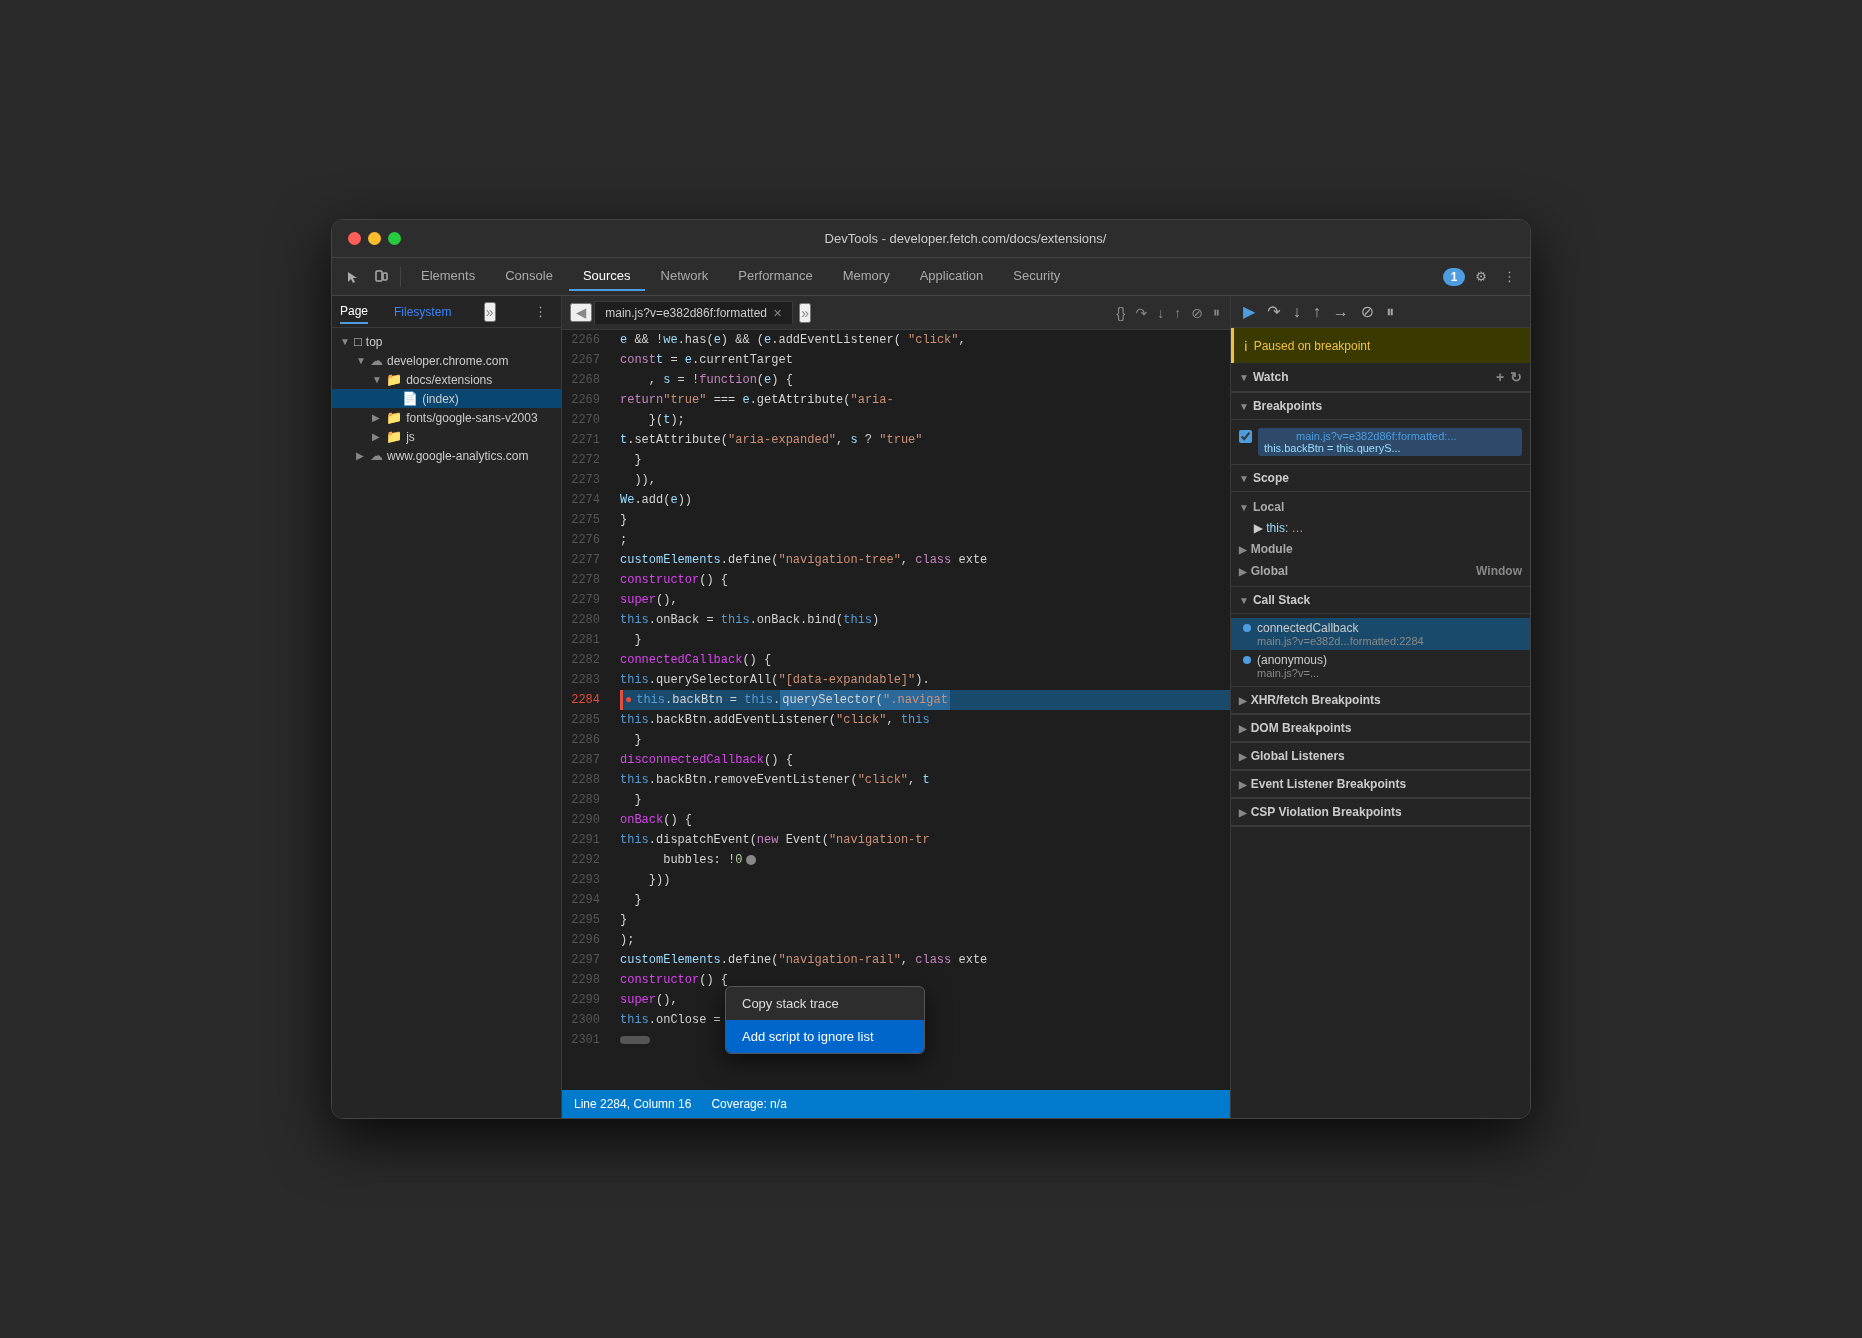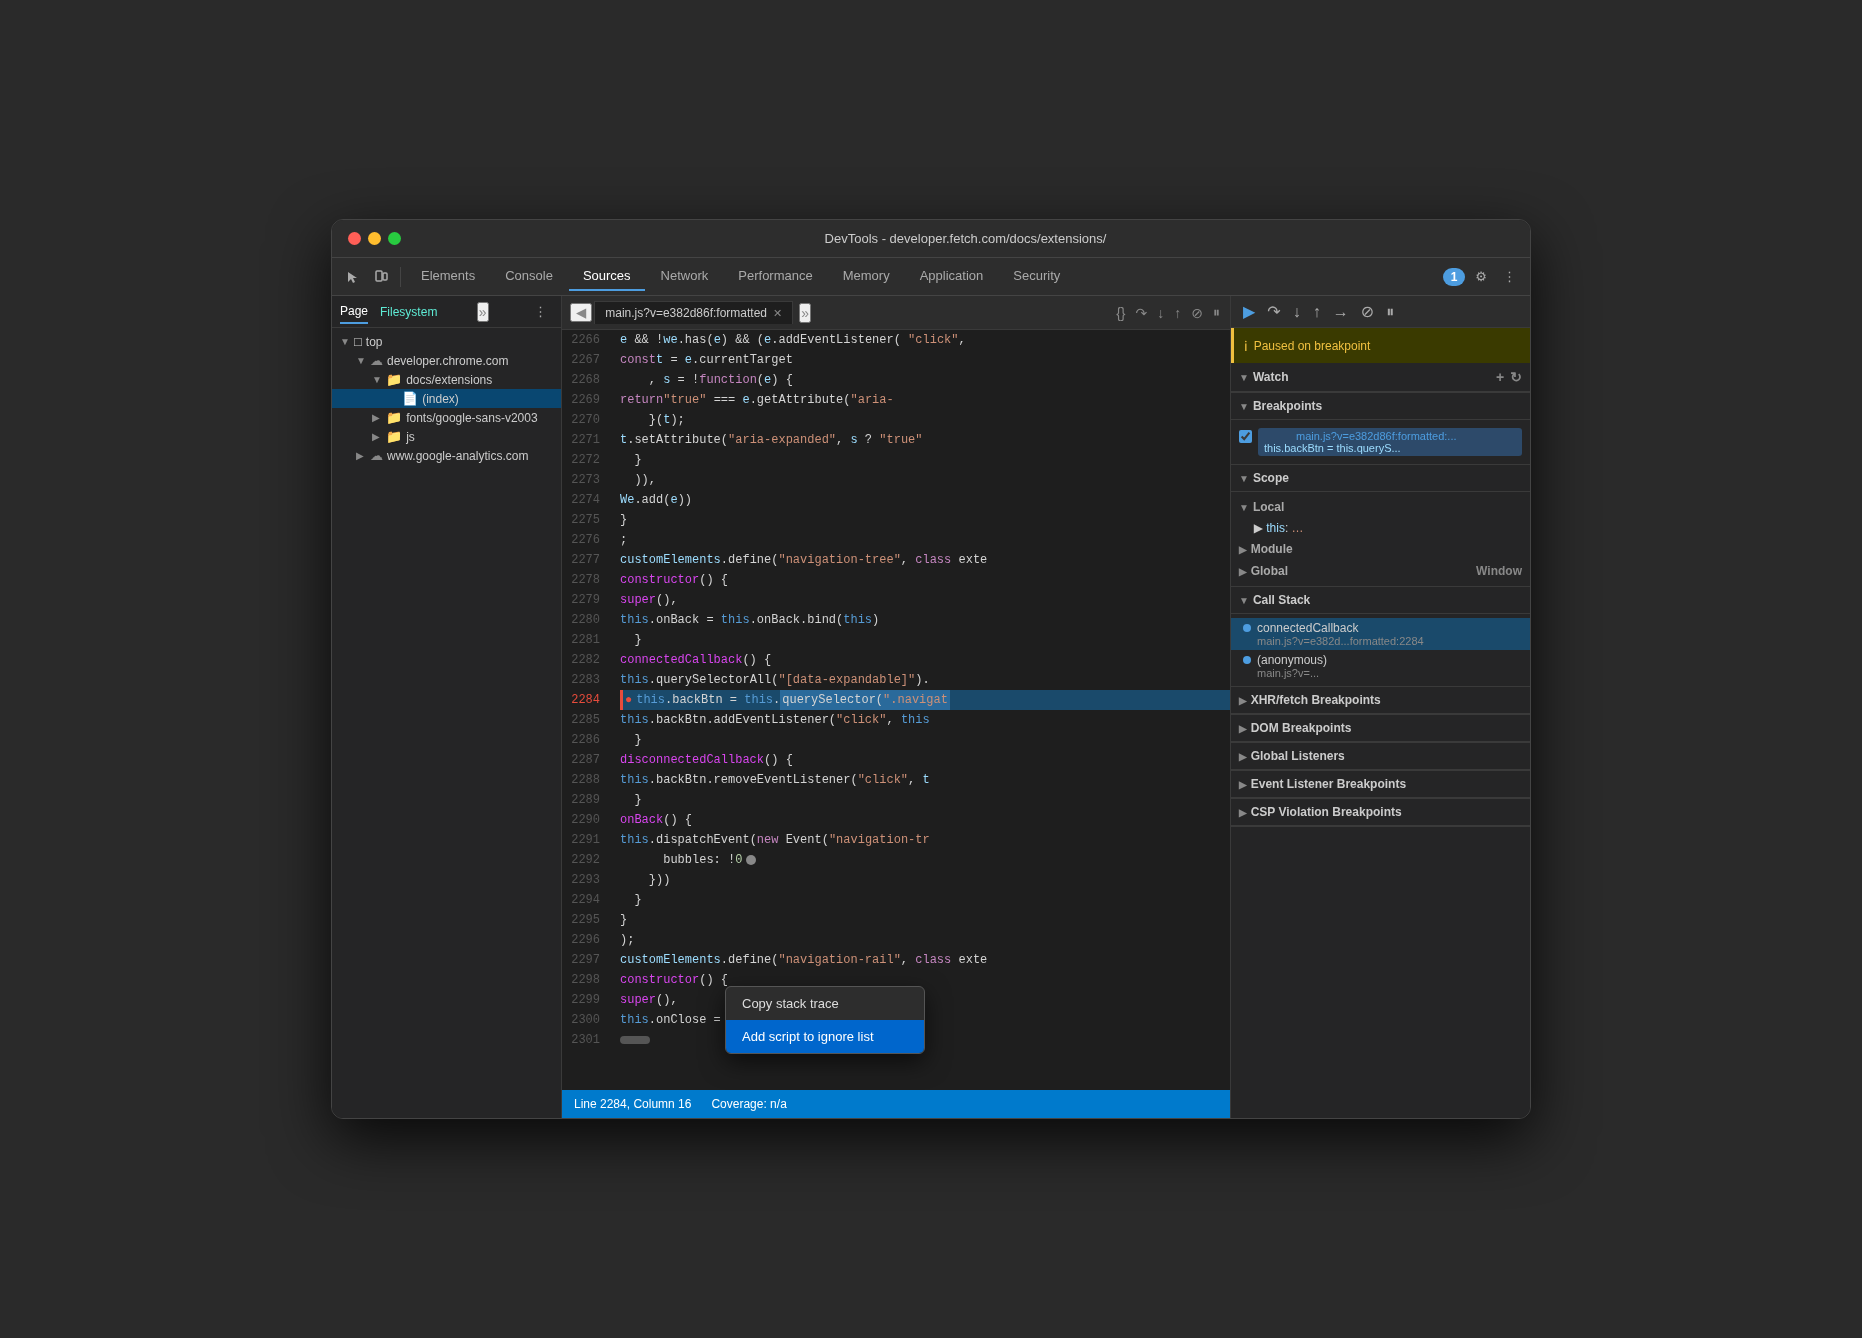--- a/index.html
+++ b/index.html
@@ -119,25 +119,25 @@
       display: flex;
       flex-direction: column;
       flex-shrink: 0;
     }
     .left-panel-tabs {
       display: flex;
       align-items: center;
       border-bottom: 1px solid #3a3a3a;
       padding: 0 8px;
       height: 32px;
-      gap: 12px;
+      gap: 26px;
     }
     .panel-tab {
       font-size: 12px;
-      color: #5eead4;
+      color: #3b82f6;
       cursor: pointer;
       padding: 4px 0;
     }
     .panel-tab.active { color: #fff; border-bottom: 2px solid #4d9de0; }
     .panel-tab-more {
       margin-left: auto;
       color: #888;
       font-size: 14px;
       cursor: pointer;
     }

